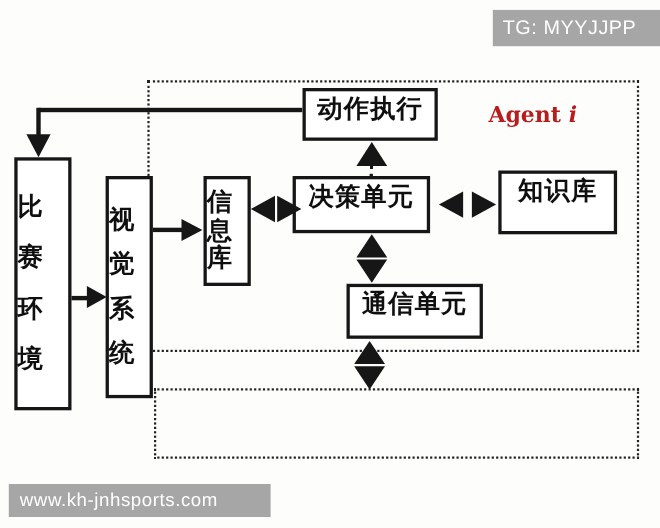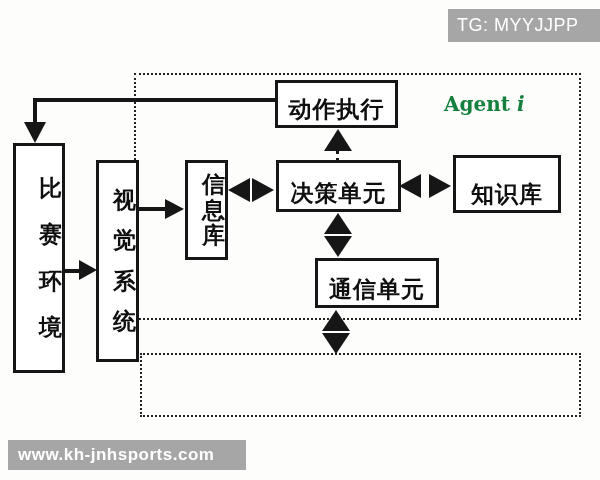--- a/index.html
+++ b/index.html
@@ -6,48 +6,48 @@
   .canvas {
     position:relative; width:600px; height:480px; background:#fdfdfc;
     font-family:"DejaVu Sans", sans-serif; overflow:hidden;
   }
   
   .wm {
     position:absolute; background:#a6a6a6; color:#fff; display:flex; align-items:center;
     font-family:"Liberation Sans", sans-serif; letter-spacing:0.5px; z-index:6;
   }
   .wm-top    { left:448px; top:9px;  width:150px; height:33px; font-size:18px; padding-left:9px; }
-  .wm-bottom { left:8px; top:440px; width:228px; height:30px; font-size:17px; padding-left:10px; font-weight:700; }
+  .wm-bottom { left:8px; top:440px; width:228px; height:30px; font-size:17px; padding-left:10px; font-weight:400; }
 
   
   .dotted { position:absolute; border:2px dotted #222; z-index:1; background:transparent; }
   .agent-i { left:134px; top:73px;  width:443px; height:243px; }
   .agent-j { left:140px; top:353px; width:437px; height:60px;  }
   .agent-label {
     position:absolute; font-family:"DejaVu Serif", serif; font-weight:bold;
-    font-size:20px; color:#15803d; z-index:2; white-space:nowrap;
+    font-size:20px; color:#b91c1c; z-index:2; white-space:nowrap;
   }
   .agent-label i { font-family:"DejaVu Serif", serif; margin-left:7px; }
   .lbl-i { left:444px; top:92px; }
   .lbl-j { left:451px; top:367px; }
 
   
   .box {
     position:absolute; box-sizing:border-box; border:3px solid #161616; background:#fff;
-    display:flex; align-items:flex-end; justify-content:center; z-index:3;
+    display:flex; align-items:flex-start; justify-content:center; z-index:3;
     color:#0f0f0f; font-weight:600; font-size:23px; letter-spacing:1px;
     font-family:"DejaVu Sans", sans-serif;
   }
   .vbox { flex-direction:column; justify-content:space-evenly; letter-spacing:0; padding:8px 0; }
   .vbox span { line-height:1; }
   .n-env       { left:13px;  top:143px; width:52px;  height:230px; }
   .n-vision    { left:96px;  top:160px; width:43px;  height:202px; }
   .n-info      { left:185px; top:160px; width:43px;  height:100px; }
   .n-action    { left:275px; top:80px;  width:123px; height:48px;  }
-  .n-decision  { left:276px; top:160px; width:125px; height:52px;  }
+  .n-decision  { left:266px; top:160px; width:125px; height:52px;  }
   .n-knowledge { left:453px; top:155px; width:108px; height:58px;  }
   .n-comm      { left:275px; top:258px; width:124px; height:50px;margin-left:40px;  }
 
   
   .line { position:absolute; background:#161616; z-index:2; }
   .tri  { position:absolute; width:0; height:0; z-index:4; }
   .l-fb-h { left:35px;  top:98px;  width:240px; height:4px; }
   .l-fb-v { left:33px;  top:98px;  width:4px;   height:26px; }
   .t-fb-down { left:24px; top:122px; border-left:11px solid transparent; border-right:11px solid transparent; border-top:21px solid #161616; }
   .l-env-vis { left:64px; top:269px; width:20px; height:4px; }

